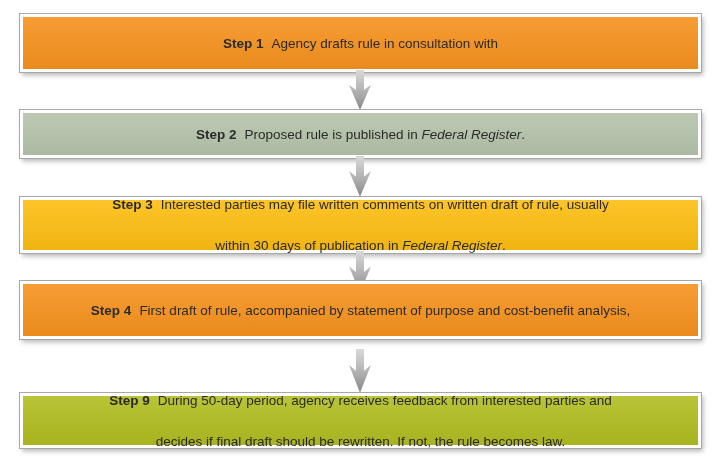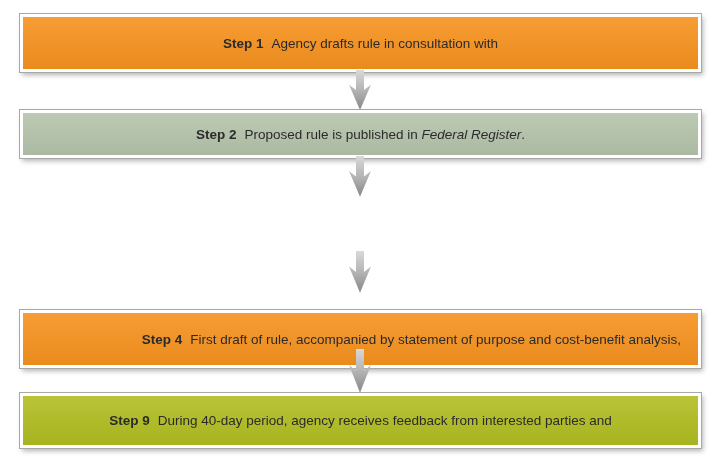--- a/index.html
+++ b/index.html
@@ -23,34 +23,34 @@
     outline:1px solid #a8a8a8;
     box-shadow:2px 3px 5px rgba(0,0,0,0.30);
     display:flex;
     flex-direction:column;
     align-items:center;
     justify-content:center;
     text-align:center;
     background-image:linear-gradient(rgba(255,255,255,0.10), rgba(0,0,0,0.05));
   }
   .box .line{
-    margin:17px;
+    margin:11px;
     font-size:13.5px;
     line-height:19px;
     color:#2b2b2b;
   }
   .box .lbl{
     font-weight:bold;
     margin-right:8px;
   }
   .box i{ font-style:italic; }
   #box1{ top:14px;  height:58px; }
   #box2{ top:110px; height:48px; }
   #box3{ top:197px; height:56px; }
-  #box4{ top:310px; height:58px;align-items:flex-end; }
+  #box4{ top:281px; height:58px; }
   #box5{ top:393px; height:55px; }
   .arrow{
     position:absolute;
     left:346px;
     width:28px;
   }
   #arrow1{ top:70px;  height:42px; }
   #arrow2{ top:156px; height:43px; }
   #arrow3{ top:251px; height:44px; }
   #arrow4{ top:349px; height:46px; }
@@ -79,30 +79,35 @@
   </svg>
 
   <section class="box" id="box2" style="background-color: rgb(181, 195, 171); text-align: center;">
       <p class="line"><b class="lbl">Step 2</b><span>Proposed rule is published in </span><i>Federal Register</i><span>.</span></p>
     </section>
 
   <svg class="arrow" id="arrow2" viewBox="0 0 28 40" preserveAspectRatio="none">
     <path d="M10,0 L10,19 L3,14 L14,38 L25,14 L18,19 L18,0 Z" fill="url(#arrowGrad)"></path>
   </svg>
 
+  <section class="box" id="box3" style="background-color: rgb(253, 190, 18);">
+      <p class="line"><b class="lbl">Step 3</b><span>Interested parties may file written comments on written draft of rule, usually</span></p>
+      <p class="line"><span>within 30 days of publication in </span><i>Federal Register</i><span>.</span></p>
+    </section>
 
   <svg class="arrow" id="arrow3" viewBox="0 0 28 40" preserveAspectRatio="none">
     <path d="M10,0 L10,19 L3,14 L14,38 L25,14 L18,19 L18,0 Z" fill="url(#arrowGrad)"></path>
   </svg>
 
   <section class="box" id="box4" style="background-color: rgb(246, 146, 30);">
       <p class="line"><b class="lbl">Step 4</b><span>First draft of rule, accompanied by statement of purpose and cost-benefit analysis,</span></p>
     </section>
 
   <svg class="arrow" id="arrow4" viewBox="0 0 28 40" preserveAspectRatio="none">
     <path d="M10,0 L10,19 L3,14 L14,38 L25,14 L18,19 L18,0 Z" fill="url(#arrowGrad)"></path>
   </svg>
 
   <section class="box" id="box5" style="background-color: rgb(177, 189, 33);">
-      <p class="line"><b class="lbl">Step 9</b><span>During 40-day period, agency receives feedback from interested parties and</span></p>
+      <p class="line"><b class="lbl">Step 9</b><span>During 50-day period, agency receives feedback from interested parties and</span></p>
+      <p class="line"><span>decides if final draft should be rewritten. If not, the rule becomes law.</span></p>
     </section>
 
 </div>
 
 </body></html>

